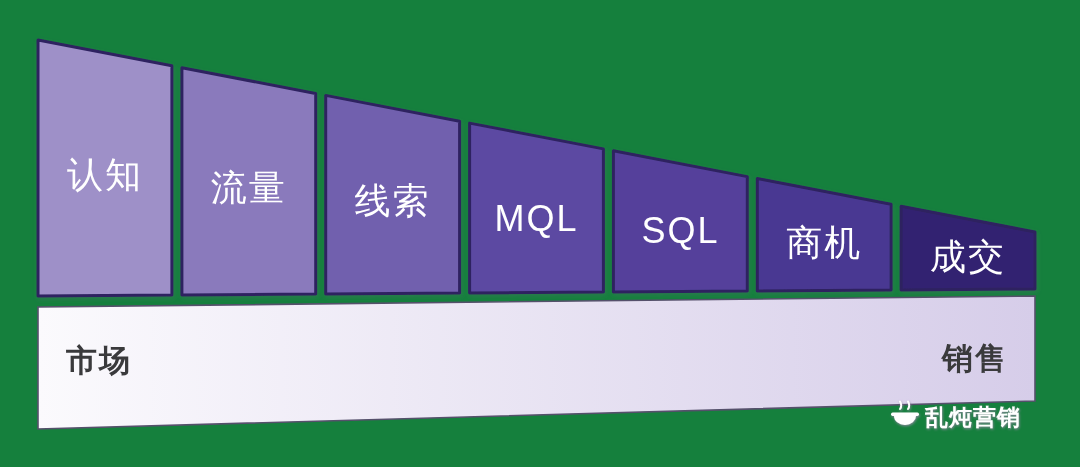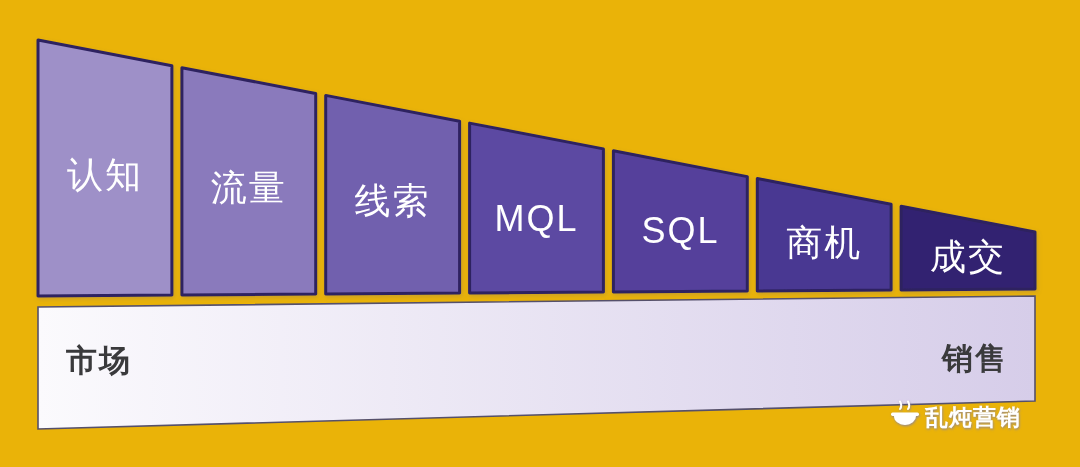--- a/index.html
+++ b/index.html
@@ -5,21 +5,21 @@
   html, body {
     margin: 0;
     padding: 0;
     background: #ffffff;
     font-family: "Liberation Sans", sans-serif;
   }
   .stage-wrap {
     position: relative;
     width: 1080px;
     height: 467px;
-    background: #eab308;
+    background: #15803d;
     overflow: hidden;
   }
   svg { display: block; }
   text { user-select: none; }
   .stage-label {
     font-size: 36px;
     font-weight: 500;
     fill: #ffffff;
     letter-spacing: 2px;
   }

